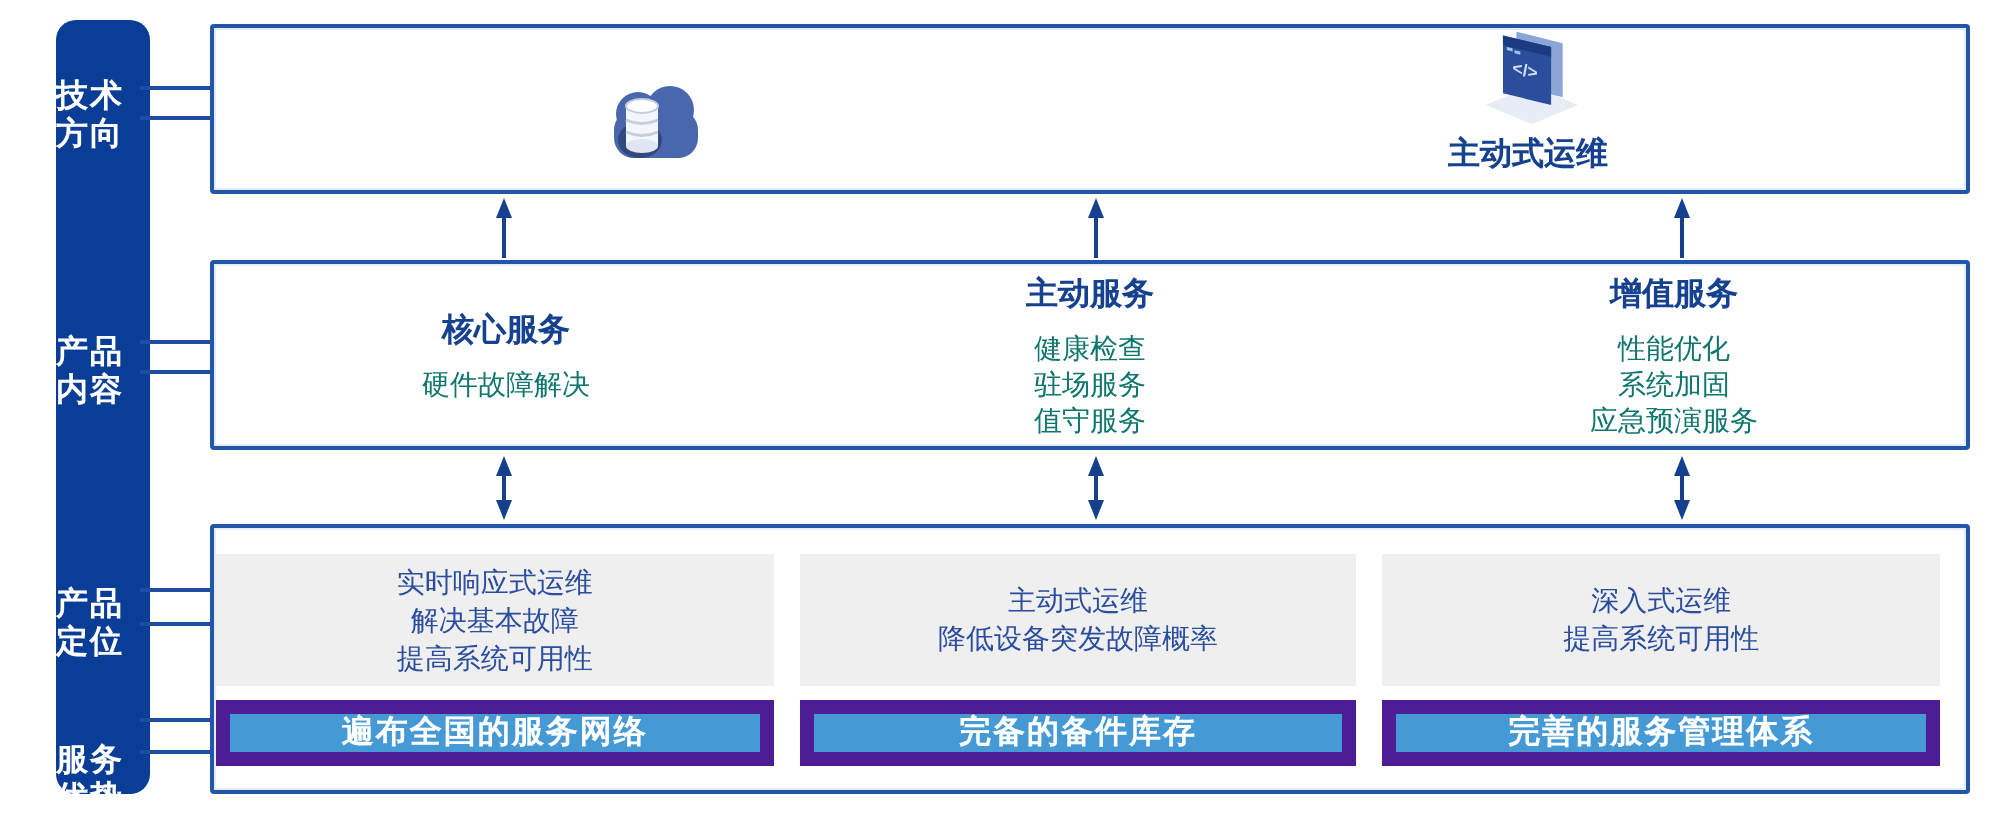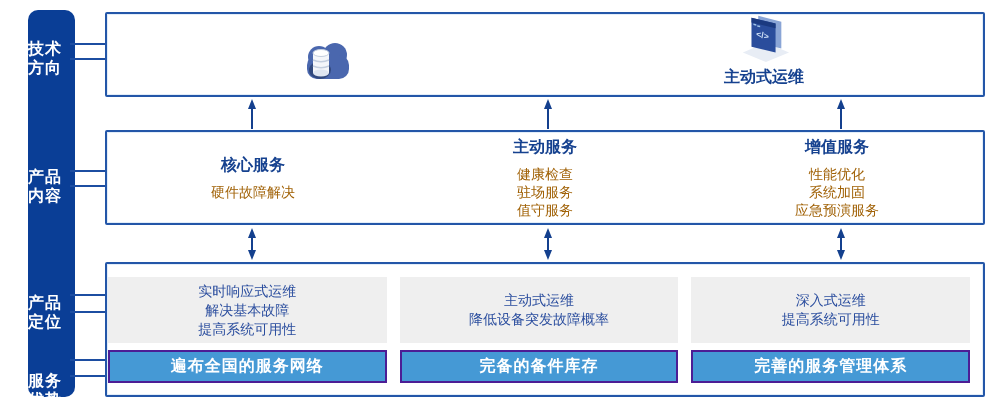--- a/index.html
+++ b/index.html
@@ -34,30 +34,30 @@
   }
   .row-tech    { top:12px;  height:85px; }
   .row-service { top:130px; height:95px; }
   .row-pos     { top:262px; height:135px; padding:13px 13px 12px 1px; gap:13px; }
 
   .tech-item { flex:1; display:flex; flex-direction:column; align-items:center; justify-content:flex-end; padding-bottom:7px; }
   .tech-label { font-size:16px; font-weight:bold; color:#15418f; margin-top:3px; }
 
   .svc-col { flex:1; display:flex; flex-direction:column; align-items:center; justify-content:center; }
   .svc-title { font-size:16px; font-weight:bold; color:#15418f; margin-bottom:7px; }
-  .svc-item { font-size:14px; color:#a16207; line-height:18px; }
+  .svc-item { font-size:14px; color:#0f766e; line-height:18px; }
 
   .pos-col { flex:1; display:flex; flex-direction:column; gap:7px; }
   .gray-box {
     flex:1; background:#efefef; display:flex; flex-direction:column;
     align-items:center; justify-content:center;
   }
   .gray-line { font-size:14px; color:#2a4d9e; line-height:19px; }
   .banner {
-    height:33px; background:#4599d5; border:2px solid #4c1d95; box-sizing:border-box;
+    height:33px; background:#4599d5; border:7px solid #4c1d95; box-sizing:border-box;
     display:flex; align-items:center; justify-content:center;
     color:#ffffff; font-size:16px; font-weight:bold; letter-spacing:1px;
   }
 
   .arrow { position:absolute; width:14px; }
   .icon-wrap { width:58px; height:52px; display:flex; align-items:center; justify-content:center; }
 </style>
 </head>
 <body>
 

